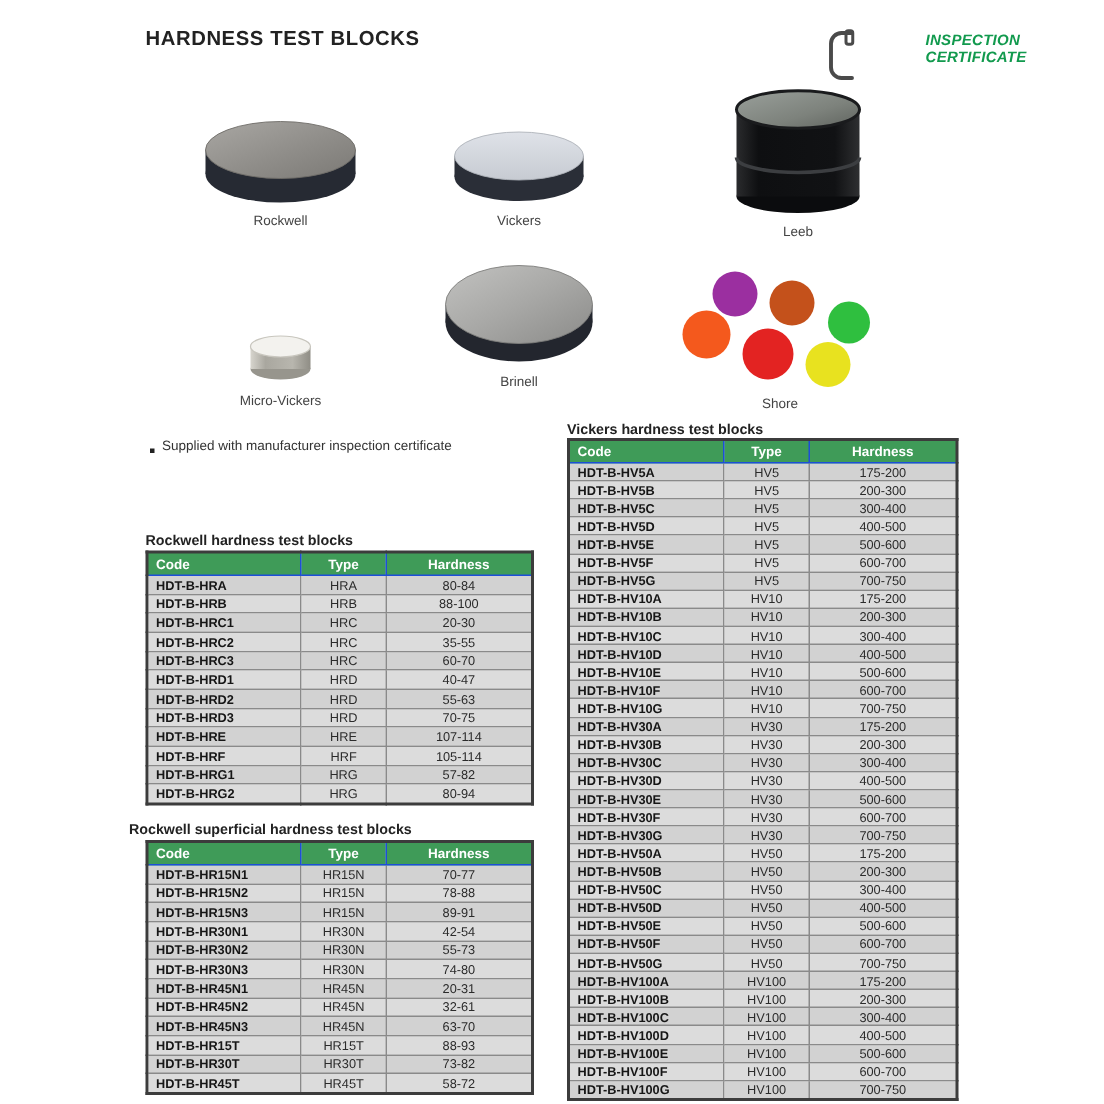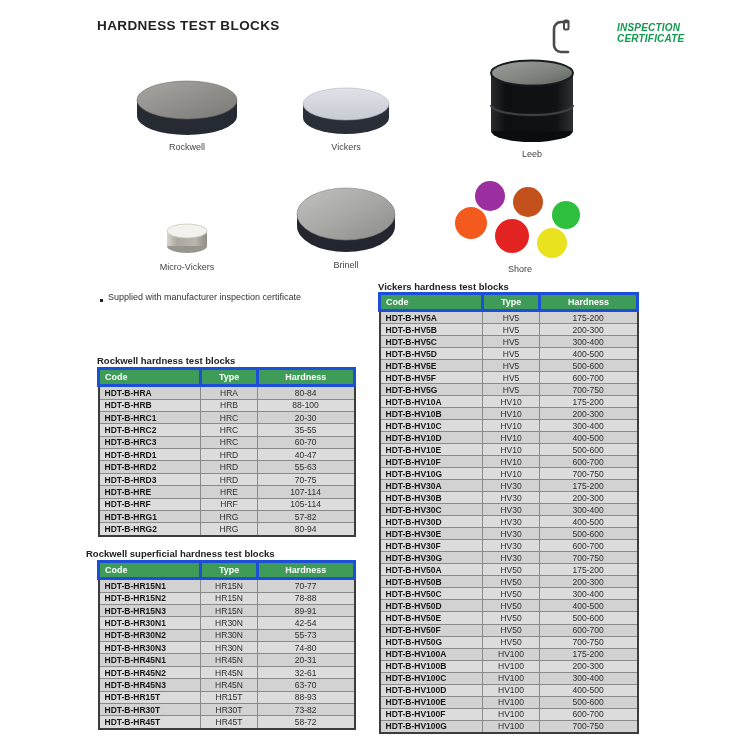--- a/index.html
+++ b/index.html
@@ -29,21 +29,21 @@
   #note{left:100px;top:292px;font-size:9px;color:#333;display:flex;align-items:flex-end;}
   #note .bullet{width:3px;height:3px;background:#222;display:inline-block;margin-right:5px;}
   
   .tbl-title{font-size:9.5px;font-weight:bold;color:#222;}
   table.blocks{
     border-collapse:collapse;table-layout:fixed;width:100%;height:100%;
     border:2px solid #3c3c3c;
   }
   table.blocks th{
     background:#3f9b58;color:#fff;font-size:9px;font-weight:bold;
-    border:3px solid #1d4ed8;padding:0 3px;height:14px;
+    border:1px solid #1d4ed8;padding:0 3px;height:14px;
   }
   table.blocks th:first-child{text-align:left;padding-left:5px;}
   table.blocks td{
     font-size:8.5px;color:#2b2b2b;text-align:center;padding:0 3px;
     border:1px solid #8a8a8a;white-space:nowrap;overflow:hidden;
   }
   table.blocks td:first-child{
     font-weight:bold;text-align:left;padding-left:5px;color:#161616;
   }
   table.blocks tr:nth-child(odd) td{background:#d2d2d2;}
@@ -139,21 +139,21 @@
         </linearGradient>
       </defs>
       <ellipse cx="28" cy="30" rx="20" ry="7" fill="#97958d"></ellipse>
       <rect x="8" y="15" width="40" height="15" fill="url(#gMicro)"></rect>
       <ellipse cx="28" cy="15" rx="20" ry="7" fill="#f3f2ee" stroke="#c8c6be" stroke-width=".8"></ellipse>
     </svg>
   </div>
   <div class="plabel">Micro-Vickers</div>
 </div>
 
-<div class="abs product" style="left:276px;top:176px;text-align:center;">
+<div class="abs product" style="left:276px;top:165px;text-align:center;">
   <div class="img">
     <svg width="102" height="80" viewBox="0 0 102 80">
       <defs>
         <linearGradient id="gBrin" x1="0" y1="0" x2="1" y2="1">
           <stop offset="0" stop-color="#c2c2c0"></stop>
             <stop offset=".5" stop-color="#a8a8a6"></stop>
             <stop offset="1" stop-color="#8b8b89"></stop>
         </linearGradient>
       </defs>
       <ellipse cx="51" cy="50" rx="49" ry="26" fill="#23262e"></ellipse>

